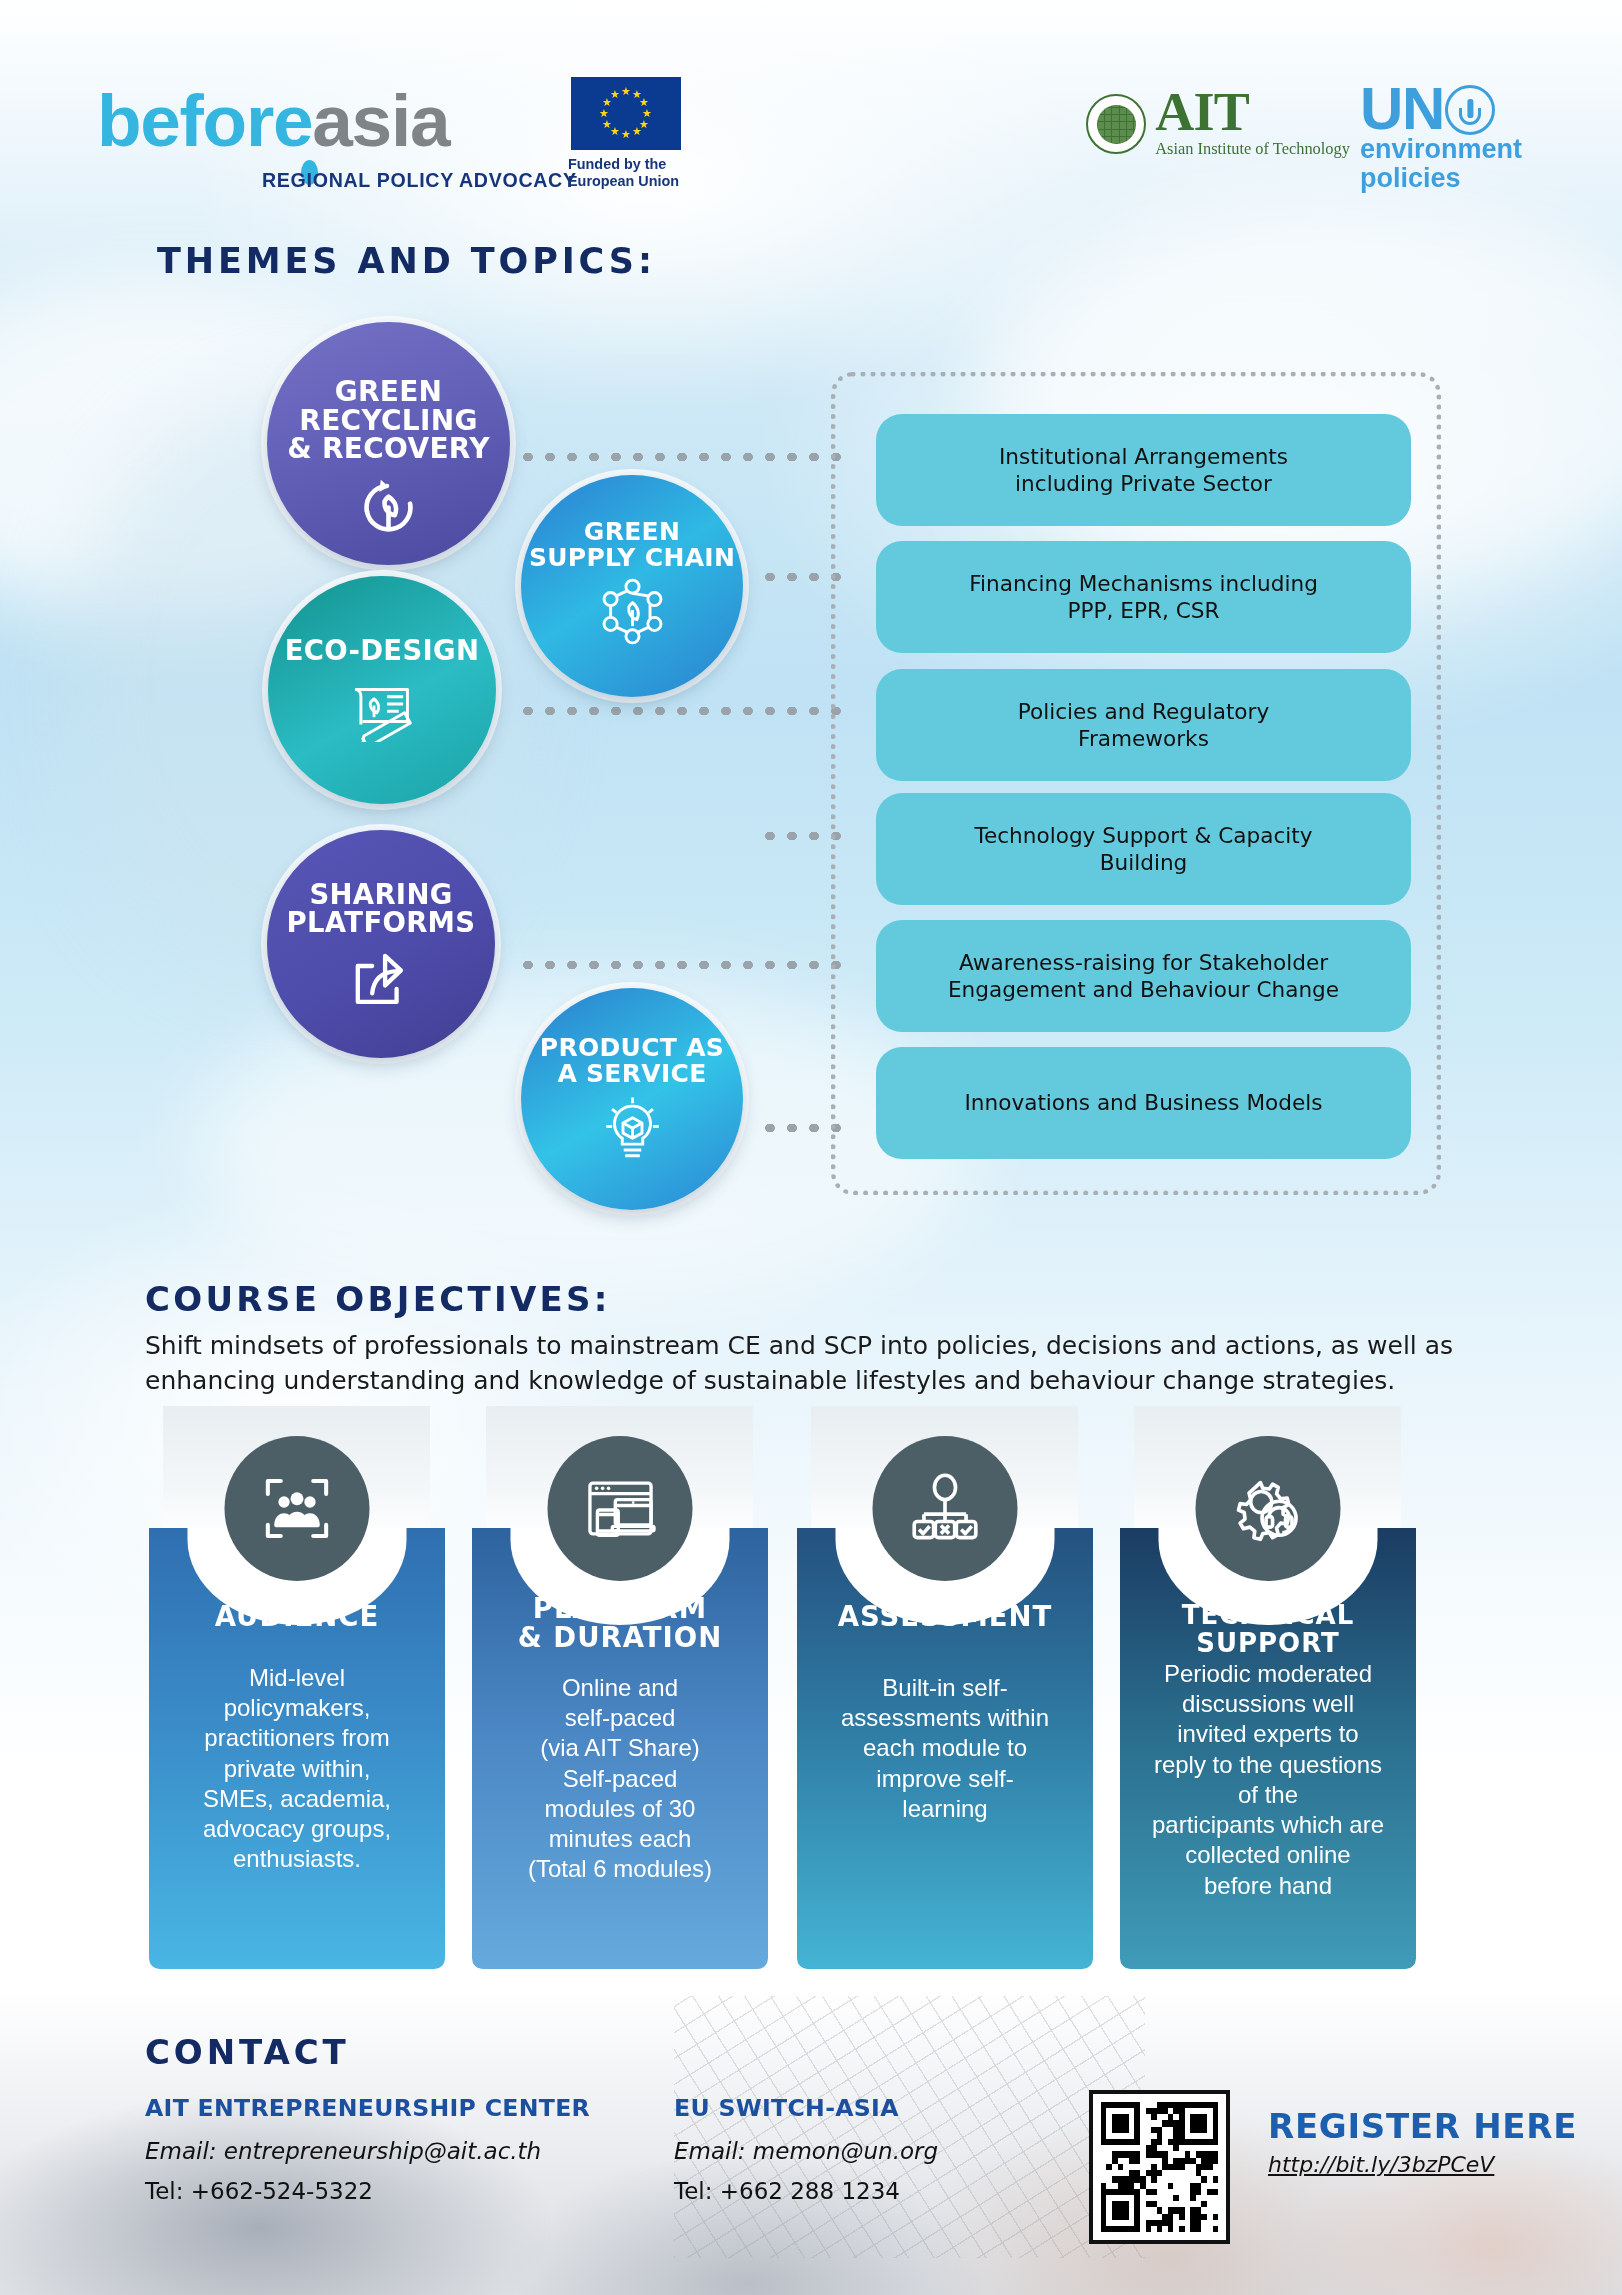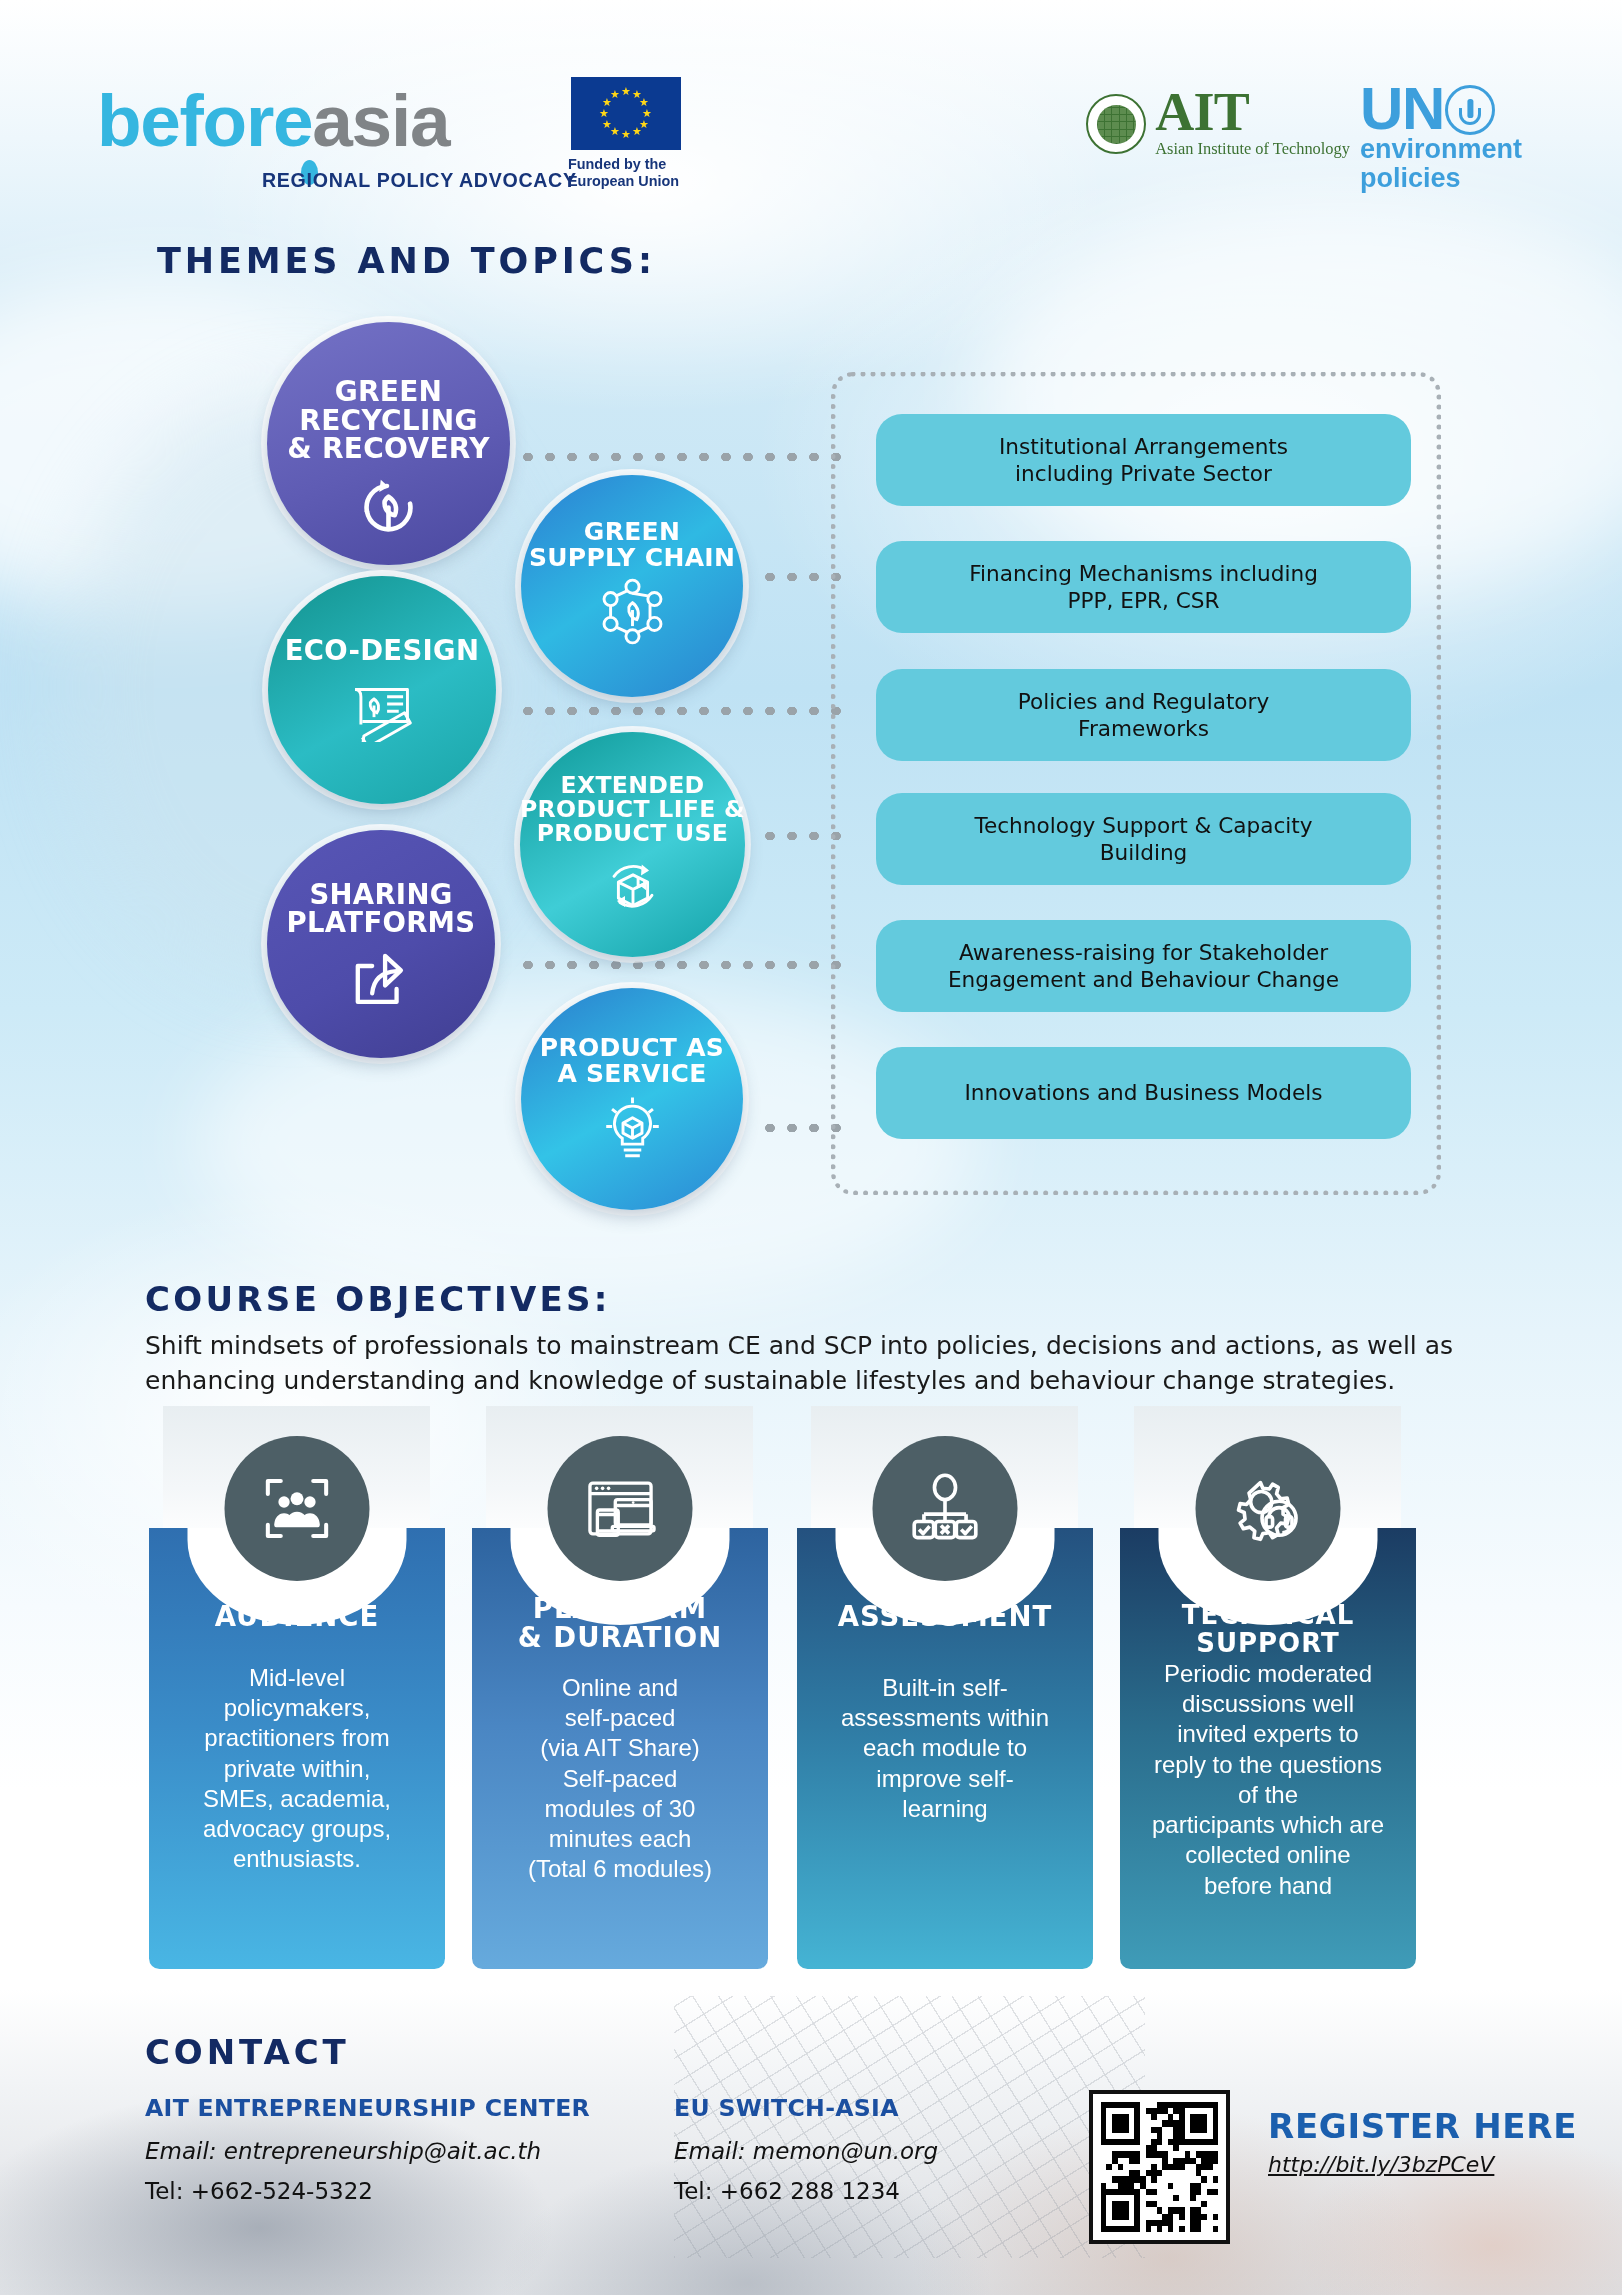--- a/index.html
+++ b/index.html
@@ -54,21 +54,21 @@
         color:#fff;text-align:center;}
   .circ .lbl{font-family:"DejaVu Sans",sans-serif;font-weight:700;letter-spacing:0.3px;line-height:1.02;text-transform:uppercase;}
   .circ .ic{margin-top:5.2px;}
   .circ svg{display:block;}
 
   
   .topics-box{position:absolute;left:831px;top:372px;width:610px;height:823px;
     border:5.9px dotted #a8b0b6;border-radius:22px;box-sizing:border-box;}
   .pill{position:absolute;left:876px;border-radius:26px;background:#63cadd;
     display:flex;align-items:center;justify-content:center;text-align:center;
-    color:#111;font-size:21.6px;line-height:1.27;width:535px;height:92px;padding:0 17px;box-sizing:border-box;
+    color:#111;font-size:21.6px;line-height:1.27;width:535px;height:112px;padding:0 17px;box-sizing:border-box;
     font-family:"DejaVu Sans",sans-serif;}
 
   .dotline{position:absolute;height:7.9px;
     background-image:radial-gradient(circle, #9aa3a9 40%, transparent 42%);
     background-size:22px 7.9px;background-repeat:repeat-x;}
 
   
   .co-title{position:absolute;left:145px;top:1279px;font-size:34px;font-weight:700;color:#132a63;letter-spacing:3.3px;font-family:"DejaVu Sans",sans-serif;}
   .co-body{position:absolute;left:145px;top:1328px;width:1315px;font-size:25px;line-height:1.4;color:#1a1a1a;font-family:"DejaVu Sans",sans-serif;}
 
@@ -205,36 +205,20 @@
         <path d="M18 28c6 0 8 4 8 10v38"></path>
         <path d="M44 41c7 5 8 13 4 19-7-2-10-8-9-14 0 0 2-3 5-5z"></path>
         <path d="M44 66V50"></path>
         <path d="M62 38h22M62 48h22M62 58h16"></path>
         <path d="M30 92l56-32 8 14-56 32-10 3z" stroke-linejoin="round"></path>
         <path d="M28 94l6 11"></path>
       </svg>
     </div>
   </div>
 
-  <div class="circ" style="left:520px;top:732px;width:225px;height:225px;background:linear-gradient(150deg,#0e9897 0%,#3fcdd6 55%,#13a0a6 100%);padding-top:41px;box-sizing:border-box;">
-    <div class="lbl" style="font-size:23.6px;">
-      <span>EXTENDED</span><br><span>PRODUCT LIFE &amp;</span><br><span>PRODUCT USE</span>
-    </div>
-    <div class="ic">
-      <svg width="76" height="73" viewBox="0 0 100 100" fill="none" stroke="#fff" stroke-width="4">
-        <path d="M24 36a32 32 0 0 1 44-8" stroke-linecap="round"></path>
-        <path d="M62 20l10 8-11 7z" fill="#fff" stroke="none"></path>
-        <path d="M76 62a32 32 0 0 1-44 10" stroke-linecap="round"></path>
-        <path d="M39 78l-11-8 11-7z" fill="#fff" stroke="none"></path>
-        <path d="M50 34l20 10v22L50 76 30 66V44z" stroke-linejoin="round"></path>
-        <path d="M30 44l20 10 20-10M50 54v22"></path>
-        <path d="M57 38v12l5-2 4 3V41"></path>
-      </svg>
-    </div>
-  </div>
 
   <div class="circ" style="left:267px;top:830px;width:228px;height:228px;background:linear-gradient(150deg,#5856b6 0%,#4e4caa 55%,#403e91 100%);padding-top:50px;box-sizing:border-box;">
     <div class="lbl" style="font-size:27.5px;">
       <span>SHARING</span><br><span>PLATFORMS</span>
     </div>
     <div class="ic">
       <svg width="79" height="73" viewBox="0 0 110 100" fill="none" stroke="#fff" stroke-width="6" stroke-linejoin="round" stroke-linecap="round">
         <path d="M76 66v18H22V34h20"></path>
         <path d="M42 72c2-20 14-30 34-31"></path>
         <path d="M60 20l22 20-22 21z"></path>

